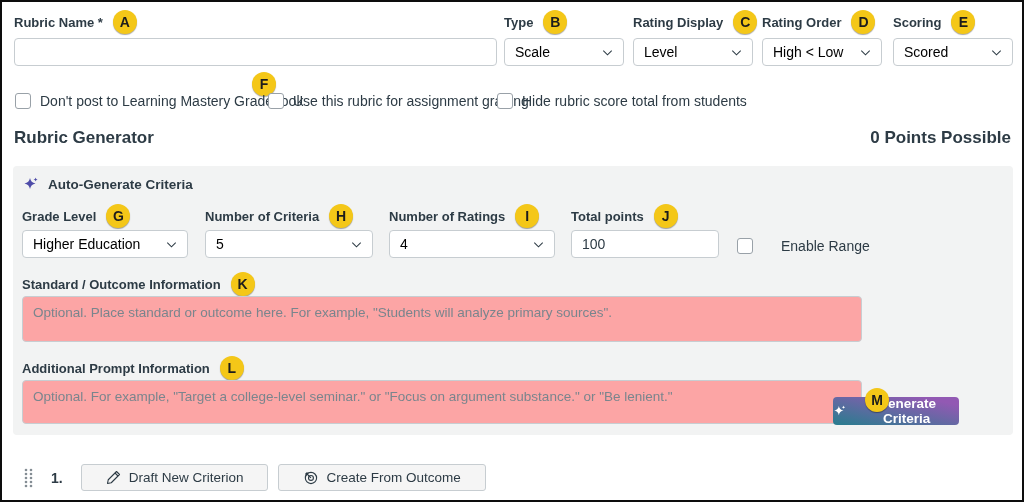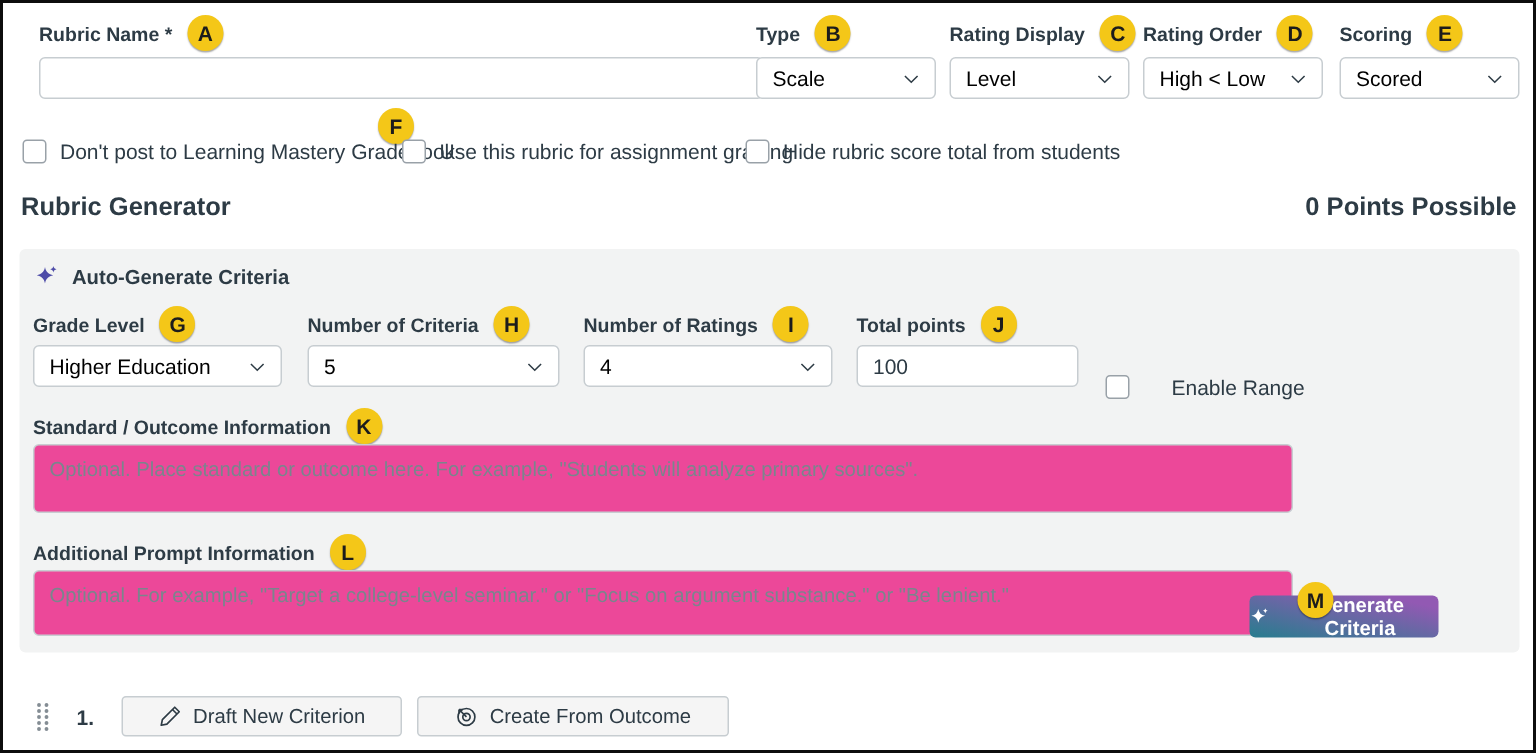--- a/index.html
+++ b/index.html
@@ -48,21 +48,21 @@
   .heading { font-size:17px; font-weight:bold; color:#2D3B45; }
 
   .panel {
     background:#F2F3F3; border-radius:4px;
   }
 
   .gen-header { display:flex; align-items:flex-end; gap:9px; }
   .gen-header .lbl { font-size:13.5px; }
 
   .ta {
-    background:#ec4899; border:1px solid #C7CDD1; border-radius:4px;
+    background:#fca5a5; border:1px solid #C7CDD1; border-radius:4px;
     width:840px; padding:8px 10px; font-size:13.5px; color:#2D3B45;
     font-family:"Liberation Sans", sans-serif; resize:none;
   }
   .ta::placeholder { color:#7A858D; opacity:1; }
 
   .gen-btn {
     display:flex; align-items:center; justify-content:center; gap:8px;
     width:126px; height:28px; border:none; border-radius:4px;
     background:linear-gradient(to bottom left, #9259B3 15%, #2D7B90 95%);
     color:#fff; font-size:13.5px; font-weight:bold; cursor:pointer;
@@ -78,21 +78,21 @@
   }
 
   .crit-num { font-size:14px; font-weight:bold; color:#2D3B45; }
   .btn-row { display:flex; align-items:center; gap:10px; }
 </style>
 </head>
 <body>
 
 <div class="frame">
 
-  <div class="abs" style="left:24px; top:8px; width:483px;">
+  <div class="abs" style="left:12px; top:8px; width:483px;">
     <div class="label-row">
       <span class="lbl">Rubric Name *</span>
       <span class="badge">A</span>
     </div>
     <input class="text-input" style="margin-top: 4px;" value="">
   </div>
 
   <div class="abs" style="left:502px; top:8px; width:120px;">
     <div class="label-row">
       <span class="lbl">Type</span>
@@ -215,21 +215,21 @@
     </div>
 
     <div class="abs" style="left:558px; top:38px; width:148px;">
       <div class="label-row">
         <span class="lbl">Total points</span>
         <span class="badge">J</span>
       </div>
       <input class="text-input" style="margin-top: 2px;" value="100">
     </div>
 
-    <div class="abs checkgroup" style="left:724px; top:82px;gap:28px;">
+    <div class="abs checkgroup" style="left:724px; top:70px;gap:28px;">
       <span class="checkbox"></span>
       <span class="checklabel">Enable Range</span>
     </div>
 
     <div class="abs label-row" style="left:9px; top:106px;">
       <span class="lbl">Standard / Outcome Information</span>
       <span class="badge">K</span>
     </div>
     <textarea class="ta abs" style="left: 9px; top: 130px; height: 46px;" placeholder="Optional. Place standard or outcome here. For example, &quot;Students will analyze primary sources&quot;."></textarea>
 

